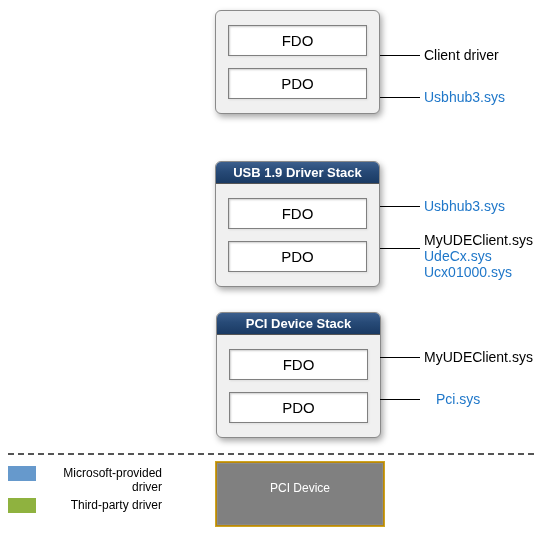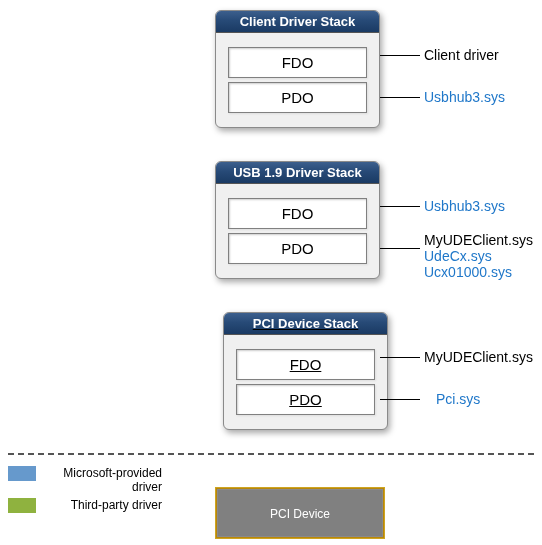--- a/index.html
+++ b/index.html
@@ -36,40 +36,40 @@
   }
   .node {
     background: #ffffff;
     border: 1px solid #808080;
     text-align: center;
     padding: 6px 0;
     font-size: 15px;
     margin-top: 4px;
     box-shadow: 1px 1px 2px rgba(0,0,0,0.2) inset, 1px 1px 2px rgba(0,0,0,0.08);
   }
-  .node + .node { margin-top: 4px; }
+  .node + .node { margin-top: 12px; }
   .conn {
     position: absolute;
     height: 1px;
     background: #000;
   }
   .label {
     position: absolute;
     font-size: 14px;
     line-height: 16px;
     white-space: nowrap;
   }
   .c-black { color: #000000; }
   .c-blue  { color: #1f77c9; }
   .c-green { color: #000000; }
 
   
   #stack1 { left: 215px; top: 10px; }
   #stack2 { left: 215px; top: 161px; }
-  #stack3 { left: 223px; top: 312px; text-decoration: underline; }
+  #stack3 { left: 216px; top: 312px; }
 
   .divider {
     position: absolute;
     left: 8px;
     top: 453px;
     width: 526px;
     border-top: 2px dashed #555;
   }
 
   .legend {
@@ -94,38 +94,37 @@
   .sw-gray  { background: #595959; }
   .legend-text {
     text-align: right;
     width: 120px;
     line-height: 14px;
   }
 
   .device-box {
     position: absolute;
     left: 216px;
-    top: 488px;
+    top: 462px;
     width: 168px;
-    height: 50px;
+    height: 64px;
     background: #808080;
     border: 1px solid #b8860b;
     outline: 1px solid #cda421;
     color: #ffffff;
     font-size: 12px;
     text-align: center;
     line-height: 50px;
     box-shadow: inset 0 0 0 1px rgba(255,255,255,0.08);
   }
 </style>
 </head>
 <body>
 
 <div id="stack1" class="stack">
-  <div class="stack-header">Client Driver Stack</div>
   <div class="stack-body">
     <div class="node">FDO</div>
     <div class="node">PDO</div>
   </div>
 </div>
 <div class="conn" style="left:380px; top:55px; width:40px;"></div>
 <div class="label c-black" style="left:424px; top:47px;">Client driver</div>
 <div class="conn" style="left:380px; top:97px; width:40px;"></div>
 <div class="label c-blue" style="left:424px; top:89px;">Usbhub3.sys</div>
 

